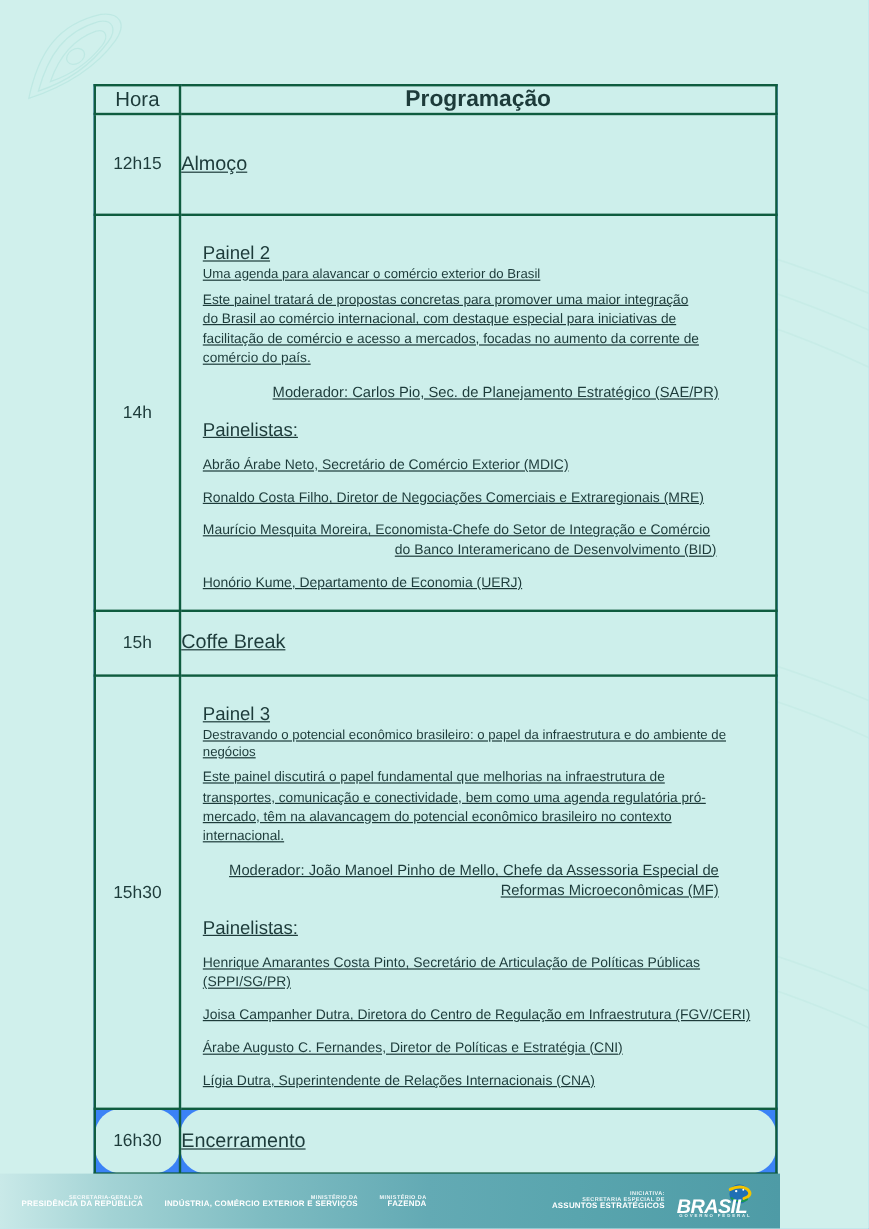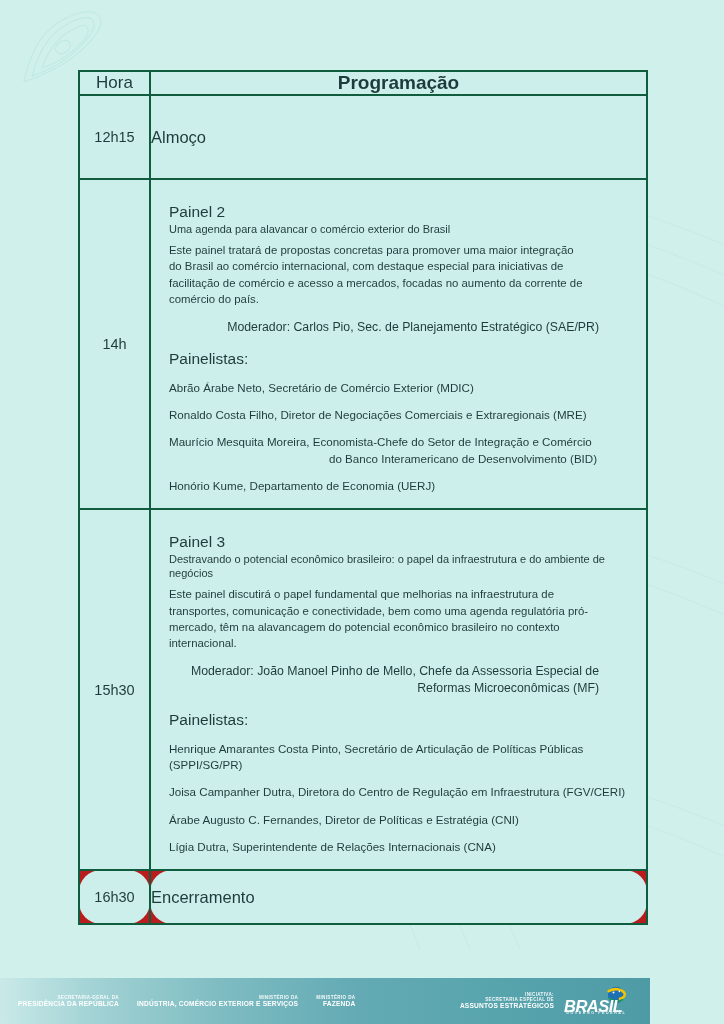--- a/index.html
+++ b/index.html
@@ -46,21 +46,21 @@
   .sheet {
     position: absolute;
     left: 78px;
     top: 70px;
     width: 568px;
   }
   table.agenda {
     width: 568px;
     border-collapse: collapse;
     table-layout: fixed;
-    background: #b91c1c;
+    background: #3b82f6;
   }
   table.agenda td, table.agenda th {
     border: 2px solid #0f5c3f;
     background: #cdefeb;
     vertical-align: middle;
     padding: 0;
   }
   col.c-hora { width: 71px; }
   col.c-prog { width: 497px; }
 
@@ -79,20 +79,21 @@
     color: #1d3b3a;
   }
 
   td.hora {
     text-align: center;
     font-size: 14.5px;
     color: #1d3b3a;
   }
   td.prog {
     padding: 0 10px 0 12px;
+    text-decoration: underline;
   }
   td.prog.simple {
     font-size: 16.5px;
     padding-top: 2px;
     padding-bottom: 2px;
   }
   tr.r-almoco td { height: 78px; }
   tr.r-coffe td  { height: 48px; }
   tr.r-enc td    { height: 48px; border-radius: 22px; }
 
@@ -280,20 +281,24 @@
                 <span>Maurício Mesquita Moreira, Economista-Chefe do Setor de Integração e Comércio</span>
                 <span class="cont">do Banco Interamericano de Desenvolvimento (BID)</span>
               </div>
               <div class="panelist">
                 <span>Honório Kume, Departamento de Economia (UERJ)</span>
               </div>
             </div>
           </td>
         </tr>
 
+        <tr class="r-coffe">
+          <td class="hora">15h</td>
+          <td class="prog simple">Coffe Break</td>
+        </tr>
 
         <tr>
           <td class="hora">15h30</td>
           <td class="prog">
             <div class="panel-inner">
               <div class="panel-kicker">Painel 3</div>
               <div class="panel-title">Destravando o potencial econômico brasileiro: o papel da infraestrutura e do ambiente de negócios</div>
               <p class="panel-desc">Este painel discutirá o papel fundamental que melhorias na infraestrutura de transportes, comunicação e conectividade, bem como uma agenda regulatória pró-mercado, têm na alavancagem do potencial econômico brasileiro no contexto internacional.</p>
               <div class="panel-mod">Moderador: João Manoel Pinho de Mello, Chefe da Assessoria Especial de Reformas Microeconômicas (MF)</div>
               <div class="panel-pane-label">Painelistas:</div>

